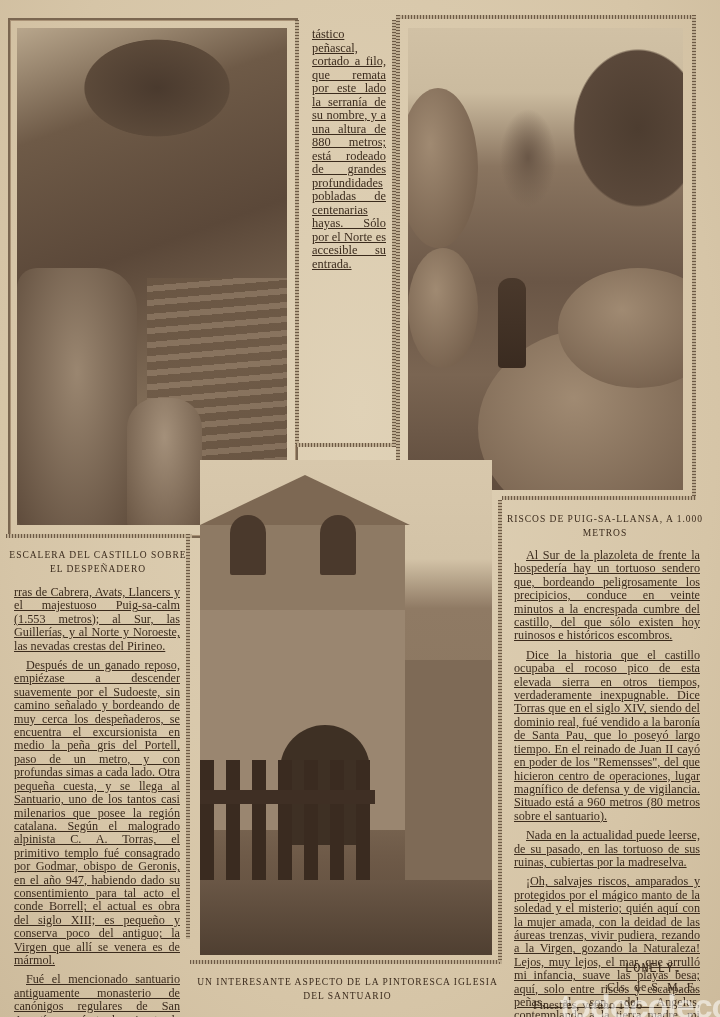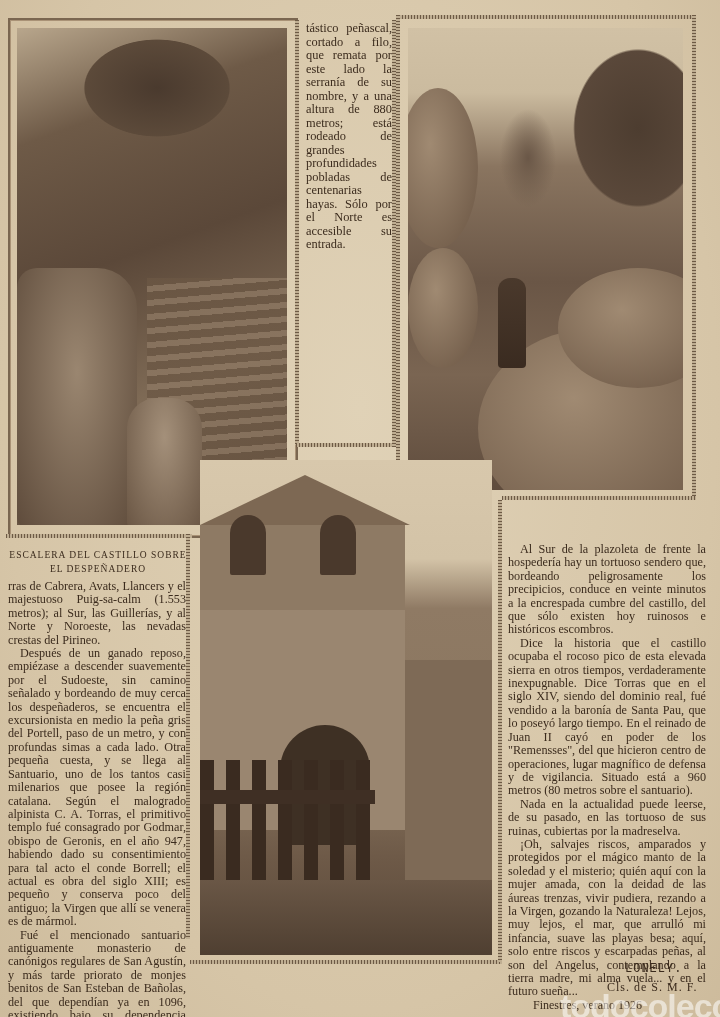--- a/index.html
+++ b/index.html
@@ -40,21 +40,21 @@
   .ph3 .bell{position:absolute;top:55px;width:36px;height:60px;background:#4a392c;border-radius:18px 18px 2px 2px;}
   .ph3 .wall{position:absolute;left:0;top:150px;width:205px;height:220px;background:#9a8670;}
   .ph3 .wall2{position:absolute;left:205px;top:200px;width:87px;height:220px;background:#7e6a56;}
   .ph3 .arch{position:absolute;left:80px;top:265px;width:90px;height:120px;background:#3e3024;border-radius:45px 45px 0 0;}
   .ph3 .gate{position:absolute;left:0;top:300px;width:170px;height:150px;
        background:repeating-linear-gradient(90deg,#3a2b20 0 14px,transparent 14px 26px);}
   .ph3 .rail{position:absolute;left:0;top:330px;width:175px;height:14px;background:#3f2f24;}
   .ph3 .grass{position:absolute;left:0;top:420px;width:292px;height:75px;background:linear-gradient(#6a5746,#4f3f31);}
   
   .col{position:absolute;font-size:12.2px;line-height:13.4px;text-align:justify;color:#3b2b1d;}
-  .col p{margin:0;text-indent:0;}
+  .col p{margin:6px;text-indent:0;text-decoration:underline;}
   .col p.ind{text-indent:12px;}
   .narrow{left:306px;top:22px;width:86px;font-size:12.4px;line-height:13.5px;}
   .left{left:8px;top:580px;width:178px;}
   .right{left:508px;top:543px;width:198px;}
   .caption{position:absolute;font-size:9.5px;letter-spacing:1px;text-align:center;line-height:14px;color:#3b2b1d;}
   .cap1{left:8px;top:548px;width:180px;}
   .cap2{left:505px;top:512px;width:200px;}
   .cap3{left:195px;top:975px;width:305px;}
   .sig{position:absolute;font-size:12px;color:#3b2b1d;}
   .watermark{position:absolute;left:560px;top:987px;font-family:"Liberation Sans",sans-serif;
@@ -87,20 +87,21 @@
     <div class="boulder" style="left:-10px;top:60px;width:80px;height:160px;"></div>
     <div class="boulder" style="left:0;top:220px;width:70px;height:120px;"></div>
     <div class="boulder" style="left:70px;top:300px;width:240px;height:200px;"></div>
     <div class="boulder" style="left:150px;top:240px;width:160px;height:120px;"></div>
     <div class="man"></div>
   </div>
   <div class="rule-h" style="left:502px;top:496px;width:194px;"></div>
 
   <div class="rule-h" style="left:6px;top:534px;width:186px;"></div>
   <div class="caption cap1">ESCALERA DEL CASTILLO SOBRE EL DESPEÑADERO</div>
+  <div class="caption cap2">RISCOS DE PUIG-SA-LLANSA, A 1.000 METROS</div>
 
   <div class="rule-v" style="left:186px;top:534px;height:405px;"></div>
   <div class="col left">
     <p>rras de Cabrera, Avats, Llancers y el majestuoso Puig-sa-calm (1.553 metros); al Sur, las Guillerías, y al Norte y Noroeste, las nevadas crestas del Pirineo.</p>
     <p class="ind">Después de un ganado reposo, empiézase a descender suavemente por el Sudoeste, sin camino señalado y bordeando de muy cerca los despeñaderos, se encuentra el excursionista en medio la peña gris del Portell, paso de un metro, y con profundas simas a cada lado. Otra pequeña cuesta, y se llega al Santuario, uno de los tantos casi milenarios que posee la región catalana. Según el malogrado alpinista C. A. Torras, el primitivo templo fué consagrado por Godmar, obispo de Geronis, en el año 947, habiendo dado su consentimiento para tal acto el conde Borrell; el actual es obra del siglo XIII; es pequeño y conserva poco del antiguo; la Virgen que allí se venera es de mármol.</p>
     <p class="ind">Fué el mencionado santuario antiguamente monasterio de canónigos regulares de San Agustín, y más tarde priorato de monjes benitos de San Esteban de Bañolas, del que dependían ya en 1096, existiendo bajo su dependencia hasta fines del siglo XVI. En 1836 se extinguió dicho priorato.</p>
 
   </div>
 
   <div class="photo ph3" title="Facade and bell gable of the sanctuary church with wooden gate">
@@ -110,20 +111,21 @@
     <div class="bell" style="left:120px;"></div>
     <div class="wall"></div>
     <div class="wall2"></div>
     <div class="arch"></div>
     <div class="gate"></div>
     <div class="rail"></div>
     <div class="grass"></div>
   </div>
   <div class="rule-h" style="left:190px;top:960px;width:312px;"></div>
   <div class="rule-v" style="left:498px;top:500px;height:462px;"></div>
+  <div class="caption cap3">UN INTERESANTE ASPECTO DE LA PINTORESCA IGLESIA DEL SANTUARIO</div>
 
   <div class="col right">
     <p class="ind">Al Sur de la plazoleta de frente la hospedería hay un tortuoso sendero que, bordeando peligrosamente los precipicios, conduce en veinte minutos a la encrespada cumbre del castillo, del que sólo existen hoy ruinosos e históricos escombros.</p>
     <p class="ind">Dice la historia que el castillo ocupaba el rocoso pico de esta elevada sierra en otros tiempos, verdaderamente inexpugnable. Dice Torras que en el siglo XIV, siendo del dominio real, fué vendido a la baronía de Santa Pau, que lo poseyó largo tiempo. En el reinado de Juan II cayó en poder de los "Remensses", del que hicieron centro de operaciones, lugar magnífico de defensa y de vigilancia. Situado está a 960 metros (80 metros sobre el santuario).</p>
     <p class="ind">Nada en la actualidad puede leerse, de su pasado, en las tortuoso de sus ruinas, cubiertas por la madreselva.</p>
     <p class="ind">¡Oh, salvajes riscos, amparados y protegidos por el mágico manto de la soledad y el misterio; quién aquí con la mujer amada, con la deidad de las áureas trenzas, vivir pudiera, rezando a la Virgen, gozando la Naturaleza! Lejos, muy lejos, el mar, que arrulló mi infancia, suave las playas besa; aquí, solo entre riscos y escarpadas peñas, al son del Angelus, contemplando a la tierra madre, mi alma vuela... y en el futuro sueña...</p>
   </div>
 
   <div class="sig" style="left:625px;top:962px;font-size:12px;letter-spacing:1px;font-family:Liberation Mono, monospace;">LONELY.</div>
   <div class="sig" style="left:607px;top:980px;letter-spacing:1px;">Cls. de S. M. F.</div>

